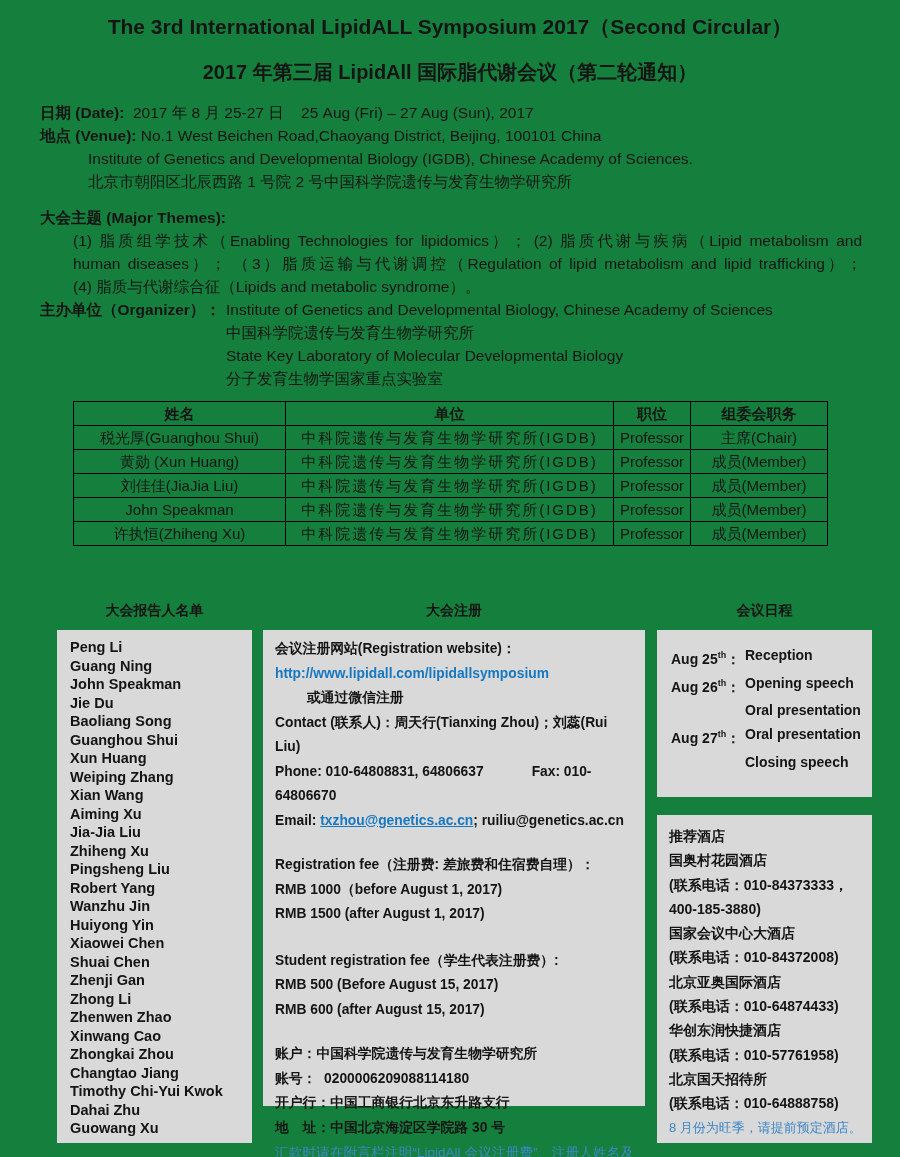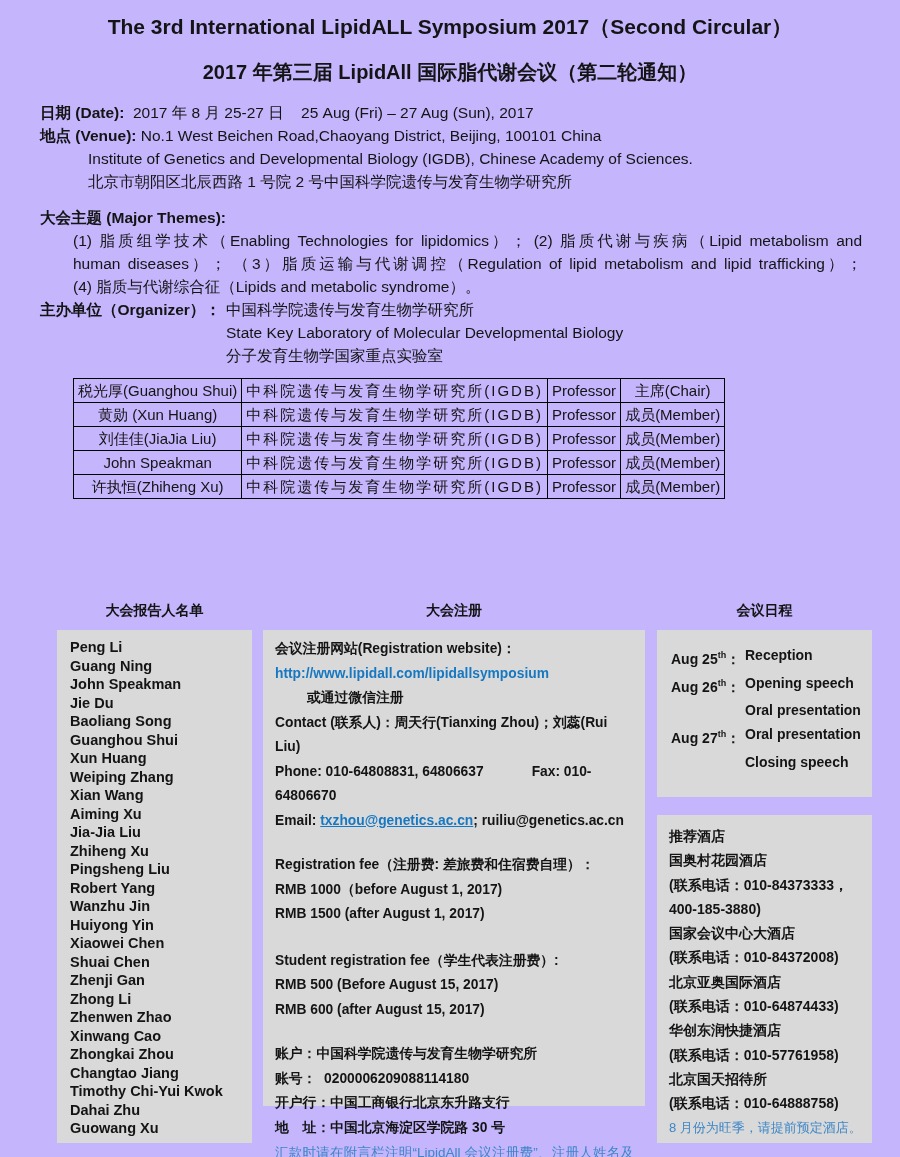--- a/index.html
+++ b/index.html
@@ -1,17 +1,17 @@
 <!DOCTYPE html>
 <html><head>
 <meta charset="utf-8">
 <style>
   * { margin:0; padding:0; box-sizing:border-box; }
   body { background:#ffffff; }
-  .page { position:relative; width:900px; height:1157px; background:#c4b5fd;
+  .page { position:relative; width:900px; height:1157px; background:#15803d;
           font-family:"Liberation Sans","DejaVu Sans",sans-serif; color:#141414; overflow:hidden; }
   .title1 { text-align:center; font-weight:bold; font-size:21px; padding-top:13px; }
   .title2 { text-align:center; font-weight:bold; font-size:20px; margin-top:18px; }
   .content { margin:15px 38px 0 40px; font-size:15.5px; line-height:23px; }
   .lbl { font-weight:bold; }
   .prewrap { white-space:pre-wrap; }
   .indent { margin-left:48px; }
   .themes-head { font-weight:bold; margin-top:13px; }
   .theme-lines { margin-left:33px; }
   .tj { text-align:justify; text-align-last:justify; }
@@ -65,29 +65,36 @@
     <div class="themes-head">大会主题 (Major Themes):</div>
     <div class="theme-lines">
       <div class="tj">(1) 脂质组学技术（Enabling Technologies for lipidomics）；  (2) 脂质代谢与疾病（Lipid metabolism and</div>
       <div class="tj">human diseases）；  （3）脂质运输与代谢调控（Regulation of lipid metabolism and lipid trafficking）；</div>
       <div>(4) 脂质与代谢综合征（Lipids and metabolic syndrome）。</div>
     </div>
 
     <div class="org">
       <div class="org-label">主办单位（Organizer）：</div>
       <div>
+        <div>Institute of Genetics and Developmental Biology, Chinese Academy of Sciences</div>
         <div>中国科学院遗传与发育生物学研究所</div>
         <div>State Key Laboratory of Molecular Developmental Biology</div>
         <div>分子发育生物学国家重点实验室</div>
       </div>
     </div>
 
 
     <table>
       <tbody>
+          <tr>
+        <th class="c-name">姓名</th>
+        <th class="c-aff">单位</th>
+        <th class="c-title">职位</th>
+        <th class="c-role">组委会职务</th>
+      </tr>
       <tr>
         <td>税光厚(Guanghou Shui)</td>
         <td class="aff">中科院遗传与发育生物学研究所(IGDB)</td>
         <td>Professor</td>
         <td>主席(Chair)</td>
       </tr>
       <tr>
         <td>黄勋 (Xun Huang)</td>
         <td class="aff">中科院遗传与发育生物学研究所(IGDB)</td>
         <td>Professor</td>

